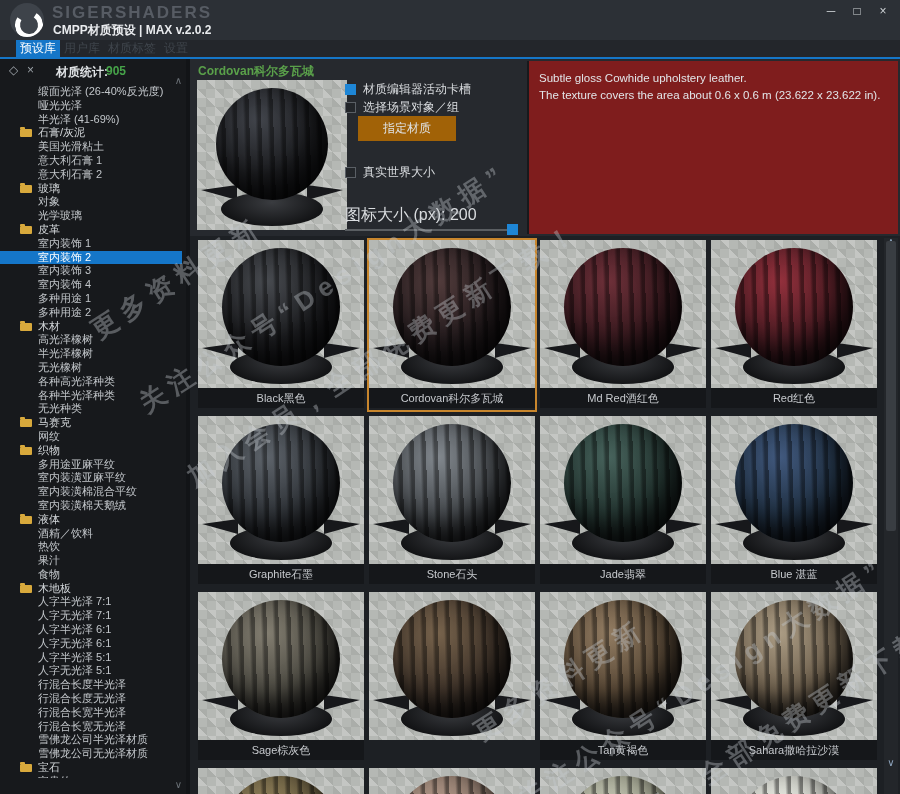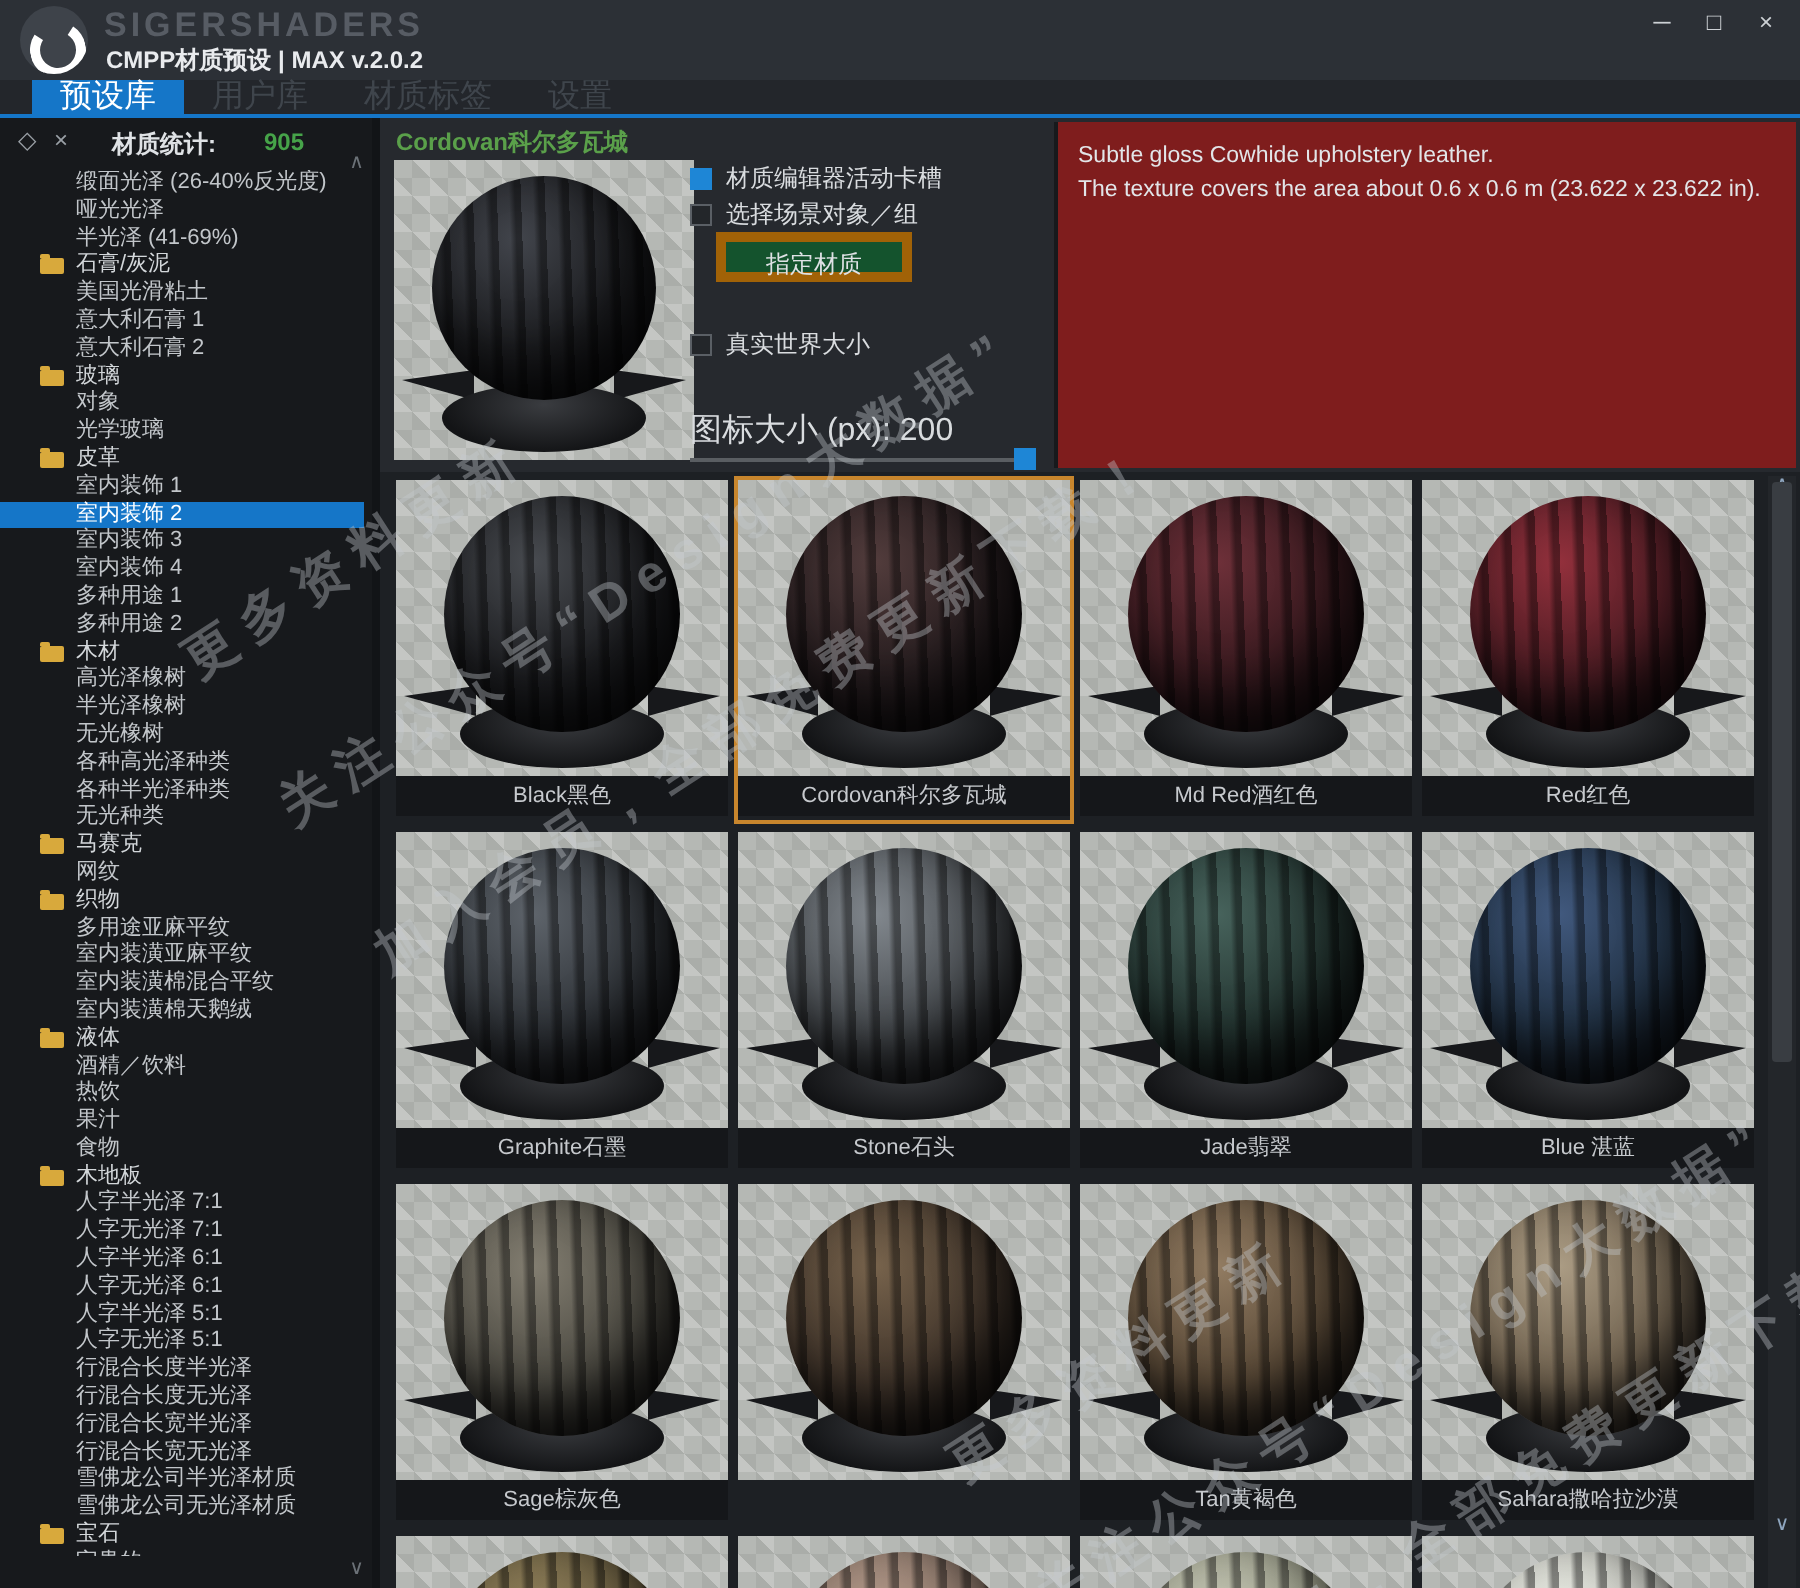--- a/index.html
+++ b/index.html
@@ -13,30 +13,30 @@
   .logo::before{content:'';position:absolute;left:5px;top:8px;width:18px;height:18px;
         border-radius:50%;border:5px solid #fff;border-top-color:transparent;
         transform:rotate(-12deg);}
   .brand{position:absolute;left:52px;top:3px;font-size:17px;letter-spacing:2px;color:#575c64;font-weight:bold;}
   .subtitle{position:absolute;left:53px;top:22px;font-size:12px;font-weight:bold;color:#e9ebee;}
   .win-controls{position:absolute;right:6px;top:4px;display:flex;gap:4px;}
   .win-btn{width:22px;height:16px;text-align:center;line-height:15px;font-size:12px;color:#cdd1d5;cursor:default;}
   
   .tabbar{position:absolute;left:0;top:40px;width:900px;height:19px;background:#23262b;
           border-bottom:2px solid #1576c8;box-sizing:border-box;display:flex;align-items:stretch;padding-left:16px;}
-  .tab{padding:0 14px;font-size:16px;line-height:17px;color:#3f454c;}
+  .tab{padding:0 4px;font-size:12px;line-height:17px;color:#3f454c;}
   .tab.active{background:#1576c8;color:#fff;}
   
   .sidebar{position:absolute;left:0;top:59px;width:190px;height:735px;background:#17191c;border-right:4px solid #121417;box-sizing:border-box;}
   .side-head{position:absolute;left:0;top:2px;width:100%;height:20px;font-size:12px;}
   .side-head .ic{position:absolute;top:2px;color:#9aa0a6;font-size:12px;}
   .ic-diamond{left:9px;}
   .ic-close{left:27px;}
   .stats-label{position:absolute;left:56px;top:3px;color:#dfe2e5;font-weight:bold;}
-  .stats-value{position:absolute;left:132px;top:3px;color:#46a349;font-weight:bold;}
+  .stats-value{position:absolute;left:106px;top:3px;color:#46a349;font-weight:bold;}
   .scroll-up{position:absolute;right:4px;top:16px;color:#6b7177;font-size:10px;}
   .scroll-down{position:absolute;right:4px;bottom:4px;color:#6b7177;font-size:10px;}
   .tree{position:absolute;left:0;top:26px;width:182px;bottom:16px;overflow:hidden;}
   .tree-row{position:relative;height:13.8px;line-height:13.8px;font-size:11px;white-space:nowrap;color:#c2c6ca;}
   .tree-row .lbl{position:absolute;left:38px;top:0;}
   .tree-row.folder .lbl{color:#d3d7da;}
   .tree-row.sel{background:#1576c8;}
   .tree-row.sel .lbl{color:#fff;}
   .folder-icon{position:absolute;left:20px;top:3px;width:12px;height:8px;background:#d8a93c;border-radius:1px;}
   .folder-icon::before{content:'';position:absolute;left:0;top:-2px;width:5px;height:2px;background:#d8a93c;border-radius:1px 1px 0 0;}
@@ -57,22 +57,22 @@
   #main-preview .sphere{width:112px;height:112px;top:8px;}
   .pedestal{position:absolute;left:50%;bottom:4px;transform:translateX(-50%);width:102px;height:34px;border-radius:50%;
       background:radial-gradient(ellipse at 50% 30%, #3a3c40, #131416 72%);}
   .spike{position:absolute;bottom:30px;width:0;height:0;border-style:solid;}
   .spike.l{left:4px;border-width:5px 36px 10px 0;border-color:transparent #17181b transparent transparent;}
   .spike.r{right:4px;border-width:5px 0 10px 36px;border-color:transparent transparent transparent #17181b;}
   .opt-row{position:absolute;left:155px;height:14px;font-size:12px;color:#d9dcdf;white-space:nowrap;}
   .cb{display:inline-block;width:11px;height:11px;margin-right:7px;vertical-align:-2px;
       background:#23262a;border:1px solid #5a5f65;box-sizing:border-box;}
   .checked .cb{background:#1e86d6;border-color:#1e86d6;}
-  .assign-btn{position:absolute;left:168px;top:57px;width:98px;height:25px;background:#14532d;
-      border:5px solid #a16207;color:#dfe2e5;font-size:12px;text-align:center;line-height:23px;box-sizing:border-box;}
+  .assign-btn{position:absolute;left:168px;top:57px;width:98px;height:25px;background:#a16207;
+      border:1px solid #a16207;color:#dfe2e5;font-size:12px;text-align:center;line-height:23px;box-sizing:border-box;}
   .icon-size{position:absolute;left:155px;top:146px;font-size:16px;color:#d9dcdf;}
   .slider-track{position:absolute;left:155px;top:170px;width:168px;height:2px;background:#5a5e62;}
   .slider-handle{position:absolute;left:162px;top:-5px;width:11px;height:11px;background:#1e86d6;}
   .v-divider{position:absolute;left:337px;top:2px;width:2px;height:173px;background:#17191c;}
   .desc-panel{position:absolute;left:339px;top:2px;right:2px;bottom:2px;background:#7f1d1d;}
   .desc-text{padding:9px 10px;font-size:11.5px;line-height:1.5;color:#e2e5e8;}
   
   .grid{position:absolute;left:190px;top:238px;width:710px;height:556px;background:#1d2024;overflow:hidden;}
   .tile{position:absolute;width:166px;height:170px;}
   .tile .preview{height:148px;}

